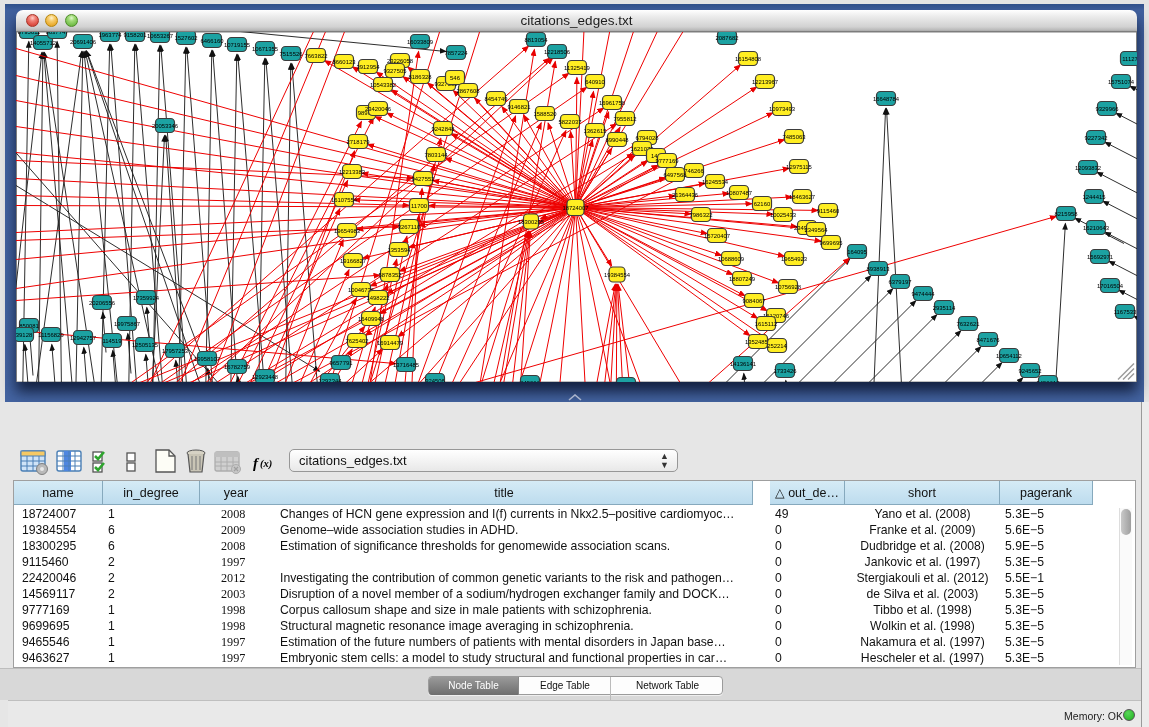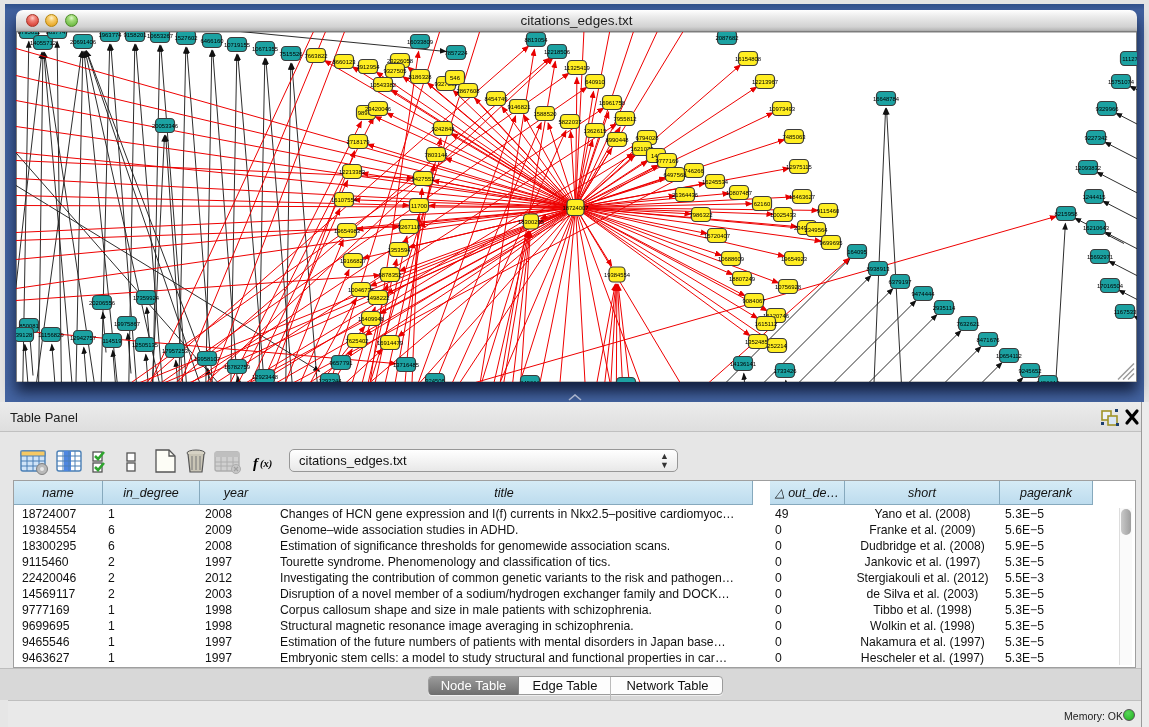--- a/index.html
+++ b/index.html
@@ -13,29 +13,29 @@
   border-bottom:1px solid #7d7d7d; }
 #titlebar .tl { position:absolute; top:4px; width:13px; height:13px; border-radius:50%; }
 #title { position:absolute; left:0; right:0; top:3px; text-align:center; font-size:13.5px; color:#1c1c1c; }
 .panel { position:absolute; left:0; top:402px; width:1149px; height:325px; background:#e6e6e6; }
 #phead { position:absolute; left:0; top:402px; width:1149px; height:30px;
   background:linear-gradient(180deg,#ececec,#dedede); border-bottom:1px solid #c0c0c0; }
 #phead .t { position:absolute; left:10px; top:8px; font-size:13px; color:#1d1d1d; }
 #tblbox { position:absolute; left:13px; top:480px; width:1123px; height:188px; background:#fff; border:1px solid #9f9f9f; }
 .hcell { position:absolute; top:481px; height:24px; background:linear-gradient(180deg,#d5ebf6,#bddcee);
   border-right:1px solid #86a9bd; border-bottom:1px solid #86a9bd; font-size:12.5px; color:#111;
-  text-align:center; line-height:24px;font-style:italic; }
+  text-align:center; line-height:24px; }
 .trow { position:absolute; left:14px; width:1105px; height:16px; font-size:12.2px; color:#111; white-space:nowrap; }
 .trow span { position:absolute; top:1px; }
-.c0 { left:8px; } .c1 { left:94px; } .c2 { left:191px; } .c3 { left:266px; }
+.c0 { left:8px; } .c1 { left:94px; } .c2 { left:207px;font-family:Liberation Serif, serif; } .c3 { left:266px; }
 .c4 { left:761px; } .c5 { left:831px; width:155px; text-align:center; } .c6 { left:991px; }
 #tabbar { position:absolute; left:0; top:668px; width:1149px; height:32px; background:#d8d8d8;
   border-top:1px solid #bdbdbd; }
 #seg { position:absolute; left:428px; top:7px; width:295px; height:19px; background:#fdfdfd;
-  border:1px solid #9b9b9b; border-radius:4px; font-size:13px; line-height:18px; text-align:center; color:#111;
+  border:1px solid #9b9b9b; border-radius:4px; font-size:10px; line-height:18px; text-align:center; color:#111;
   box-shadow:0 1px 0 rgba(255,255,255,.6); }
 #seg .s1 { position:absolute; left:0; top:0; width:90px; height:18px; border-radius:3px 0 0 3px;
   background:linear-gradient(180deg,#9a9a9a,#6e6e6e); color:#fff; border-right:1px solid #888; }
 #seg .s2 { position:absolute; left:91px; top:0; width:91px; height:30px; border-right:1px solid #bbb; }
 #seg .s3 { position:absolute; left:183px; top:0; width:111px; height:18px; }
 #status { position:absolute; left:8px; top:700px; width:1149px; height:27px; background:#e9e9e9;
   border-top:1px solid #bfbfbf; }
 #status .m { position:absolute; right:34px; top:9px; font-size:10.5px; color:#222; }
 #led { position:absolute; right:14px; top:709px; width:12px; height:12px; border-radius:50%;
   background:radial-gradient(circle at 40% 32%,#5ad65a,#2cbb2c 75%); border:1.2px solid #555; }
@@ -580,31 +580,20 @@
 <div id="titlebar">
   <div class="tl" style="left:10px;background:radial-gradient(circle at 50% 28%,#ffcfc9 0%,#f08379 30%,#e05449 65%,#cb3c31 100%);border:0.5px solid #a83328"></div>
   <div class="tl" style="left:29px;background:radial-gradient(circle at 50% 28%,#fff3cf 0%,#f7cf72 30%,#edb23a 65%,#d99b1f 100%);border:0.5px solid #b8860b"></div>
   <div class="tl" style="left:49px;background:radial-gradient(circle at 50% 28%,#e0f7cf 0%,#a3dc7a 30%,#7cc453 65%,#5da934 100%);border:0.5px solid #4e8c2a"></div>
   <div id="title">citations_edges.txt</div>
 </div>
 <div class="panel"></div>
 <svg width="16" height="8" style="position:absolute;left:567px;top:394px" xmlns="http://www.w3.org/2000/svg">
       <path d="M2,6 L8,1 L14,6" fill="none" stroke="#aab4cc" stroke-width="1.6"></path>
     </svg>
-<div id="phead">
-      <span class="t">Table Panel</span>
-<svg width="40" height="18" style="position:absolute;right:8px;top:6px" xmlns="http://www.w3.org/2000/svg">
- <rect x="1" y="3" width="9" height="9" fill="#eef3fa" stroke="#a09428" stroke-width="1.6"></rect>
- <rect x="7" y="8" width="9" height="9" fill="#dbe7f5" stroke="#a09428" stroke-width="1.6"></rect>
- <rect x="14" y="1" width="3" height="3" fill="#1c3f6e"></rect>
-        <rect x="0" y="14" width="3" height="3" fill="#1c3f6e"></rect>
-        <rect x="15" y="15" width="3" height="3" fill="#1c3f6e"></rect>
- <path d="M26,3 L36,15 M36,3 L26,15" stroke="#000" stroke-width="3.2" stroke-linecap="round"></path>
-</svg>
-    </div>
 
 <svg width="290" height="34" style="position:absolute;left:14px;top:446px" xmlns="http://www.w3.org/2000/svg">
  <g>
         <rect x="7" y="5" width="24" height="20" rx="2" fill="#cfe3f7" stroke="#4a7fb5" stroke-width="1.4"></rect>
    <rect x="7" y="5" width="24" height="5" fill="#f6c964" stroke="#4a7fb5" stroke-width="1"></rect>
    <path d="M13,10 V25 M19,10 V25 M25,10 V25 M7,15 H31 M7,20 H31" stroke="#4a7fb5" stroke-width="1"></path>
    <circle cx="28" cy="23" r="5.5" fill="#b9b9b9" stroke="#808080"></circle>
         <circle cx="28" cy="23" r="2" fill="#e8e8e8"></circle>
       </g>
  <g transform="translate(36,0)">
@@ -676,33 +665,32 @@
       <span class="c2">2008</span>
 <span class="c3">Estimation of significance thresholds for genomewide association scans.</span>
       <span class="c4">0</span>
       <span class="c5">Dudbridge et al. (2008)</span>
 <span class="c6">5.9E−5</span>
     </div>
 <div class="trow" style="top:554px">
 <span class="c0">9115460</span>
       <span class="c1">2</span>
       <span class="c2">1997</span>
-<span class="c3">Tourette syndrome. Phenomenology and classification of tics.</span>
       <span class="c4">0</span>
       <span class="c5">Jankovic et al. (1997)</span>
 <span class="c6">5.3E−5</span>
     </div>
 <div class="trow" style="top:570px">
 <span class="c0">22420046</span>
       <span class="c1">2</span>
       <span class="c2">2012</span>
 <span class="c3">Investigating the contribution of common genetic variants to the risk and pathogen…</span>
       <span class="c4">0</span>
       <span class="c5">Stergiakouli et al. (2012)</span>
-<span class="c6">5.5E−3</span>
+<span class="c6">5.5E−1</span>
     </div>
 <div class="trow" style="top:586px">
 <span class="c0">14569117</span>
       <span class="c1">2</span>
       <span class="c2">2003</span>
 <span class="c3">Disruption of a novel member of a sodium/hydrogen exchanger family and DOCK…</span>
       <span class="c4">0</span>
       <span class="c5">de Silva et al. (2003)</span>
 <span class="c6">5.3E−5</span>
     </div>

